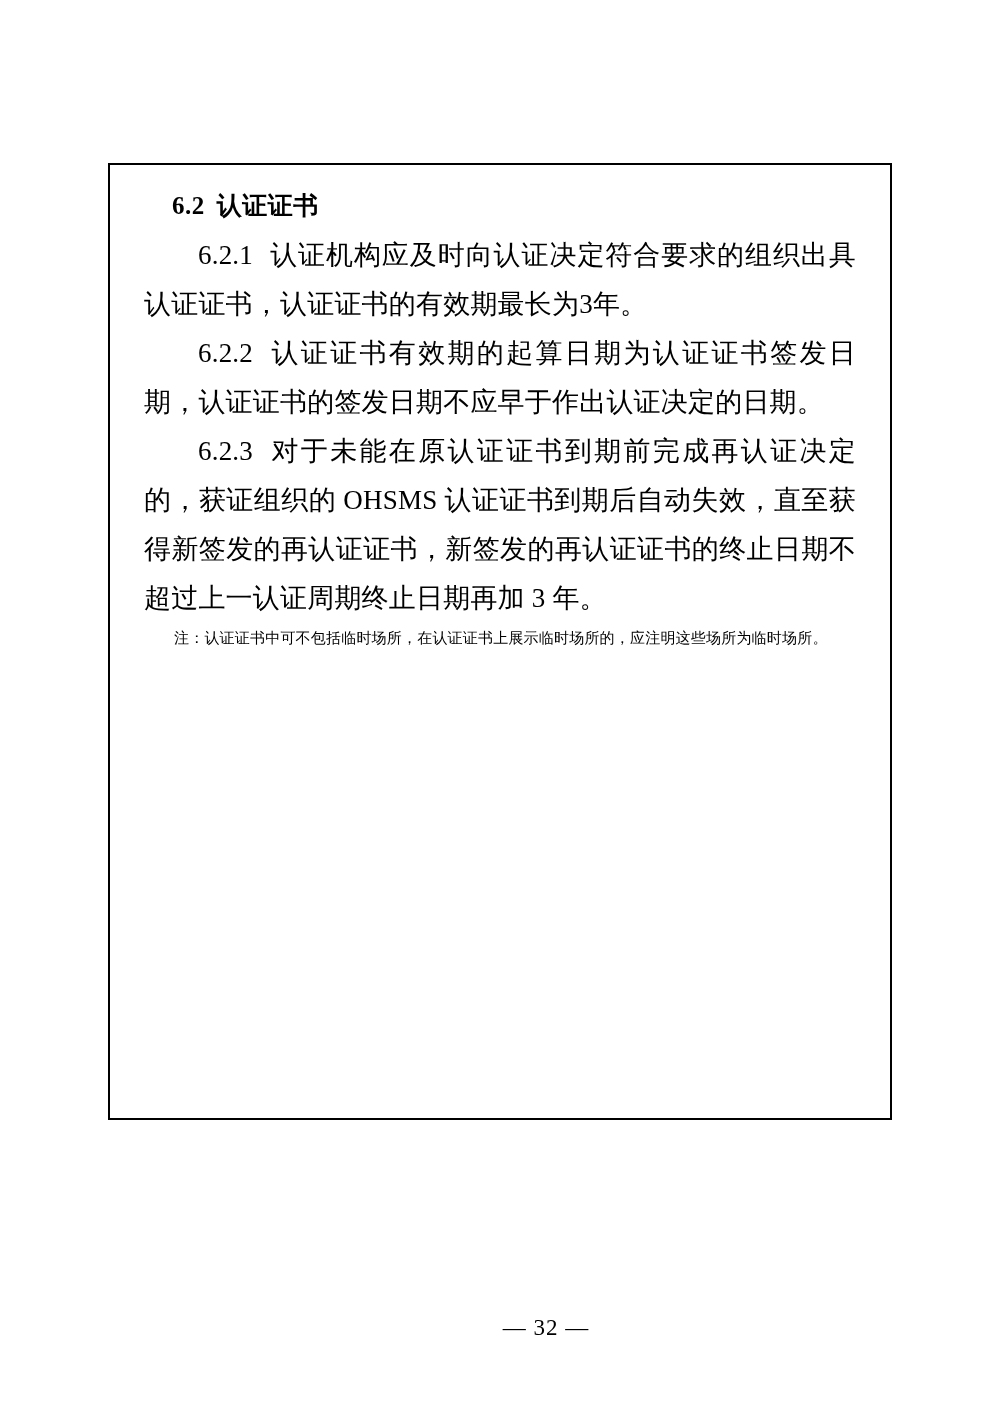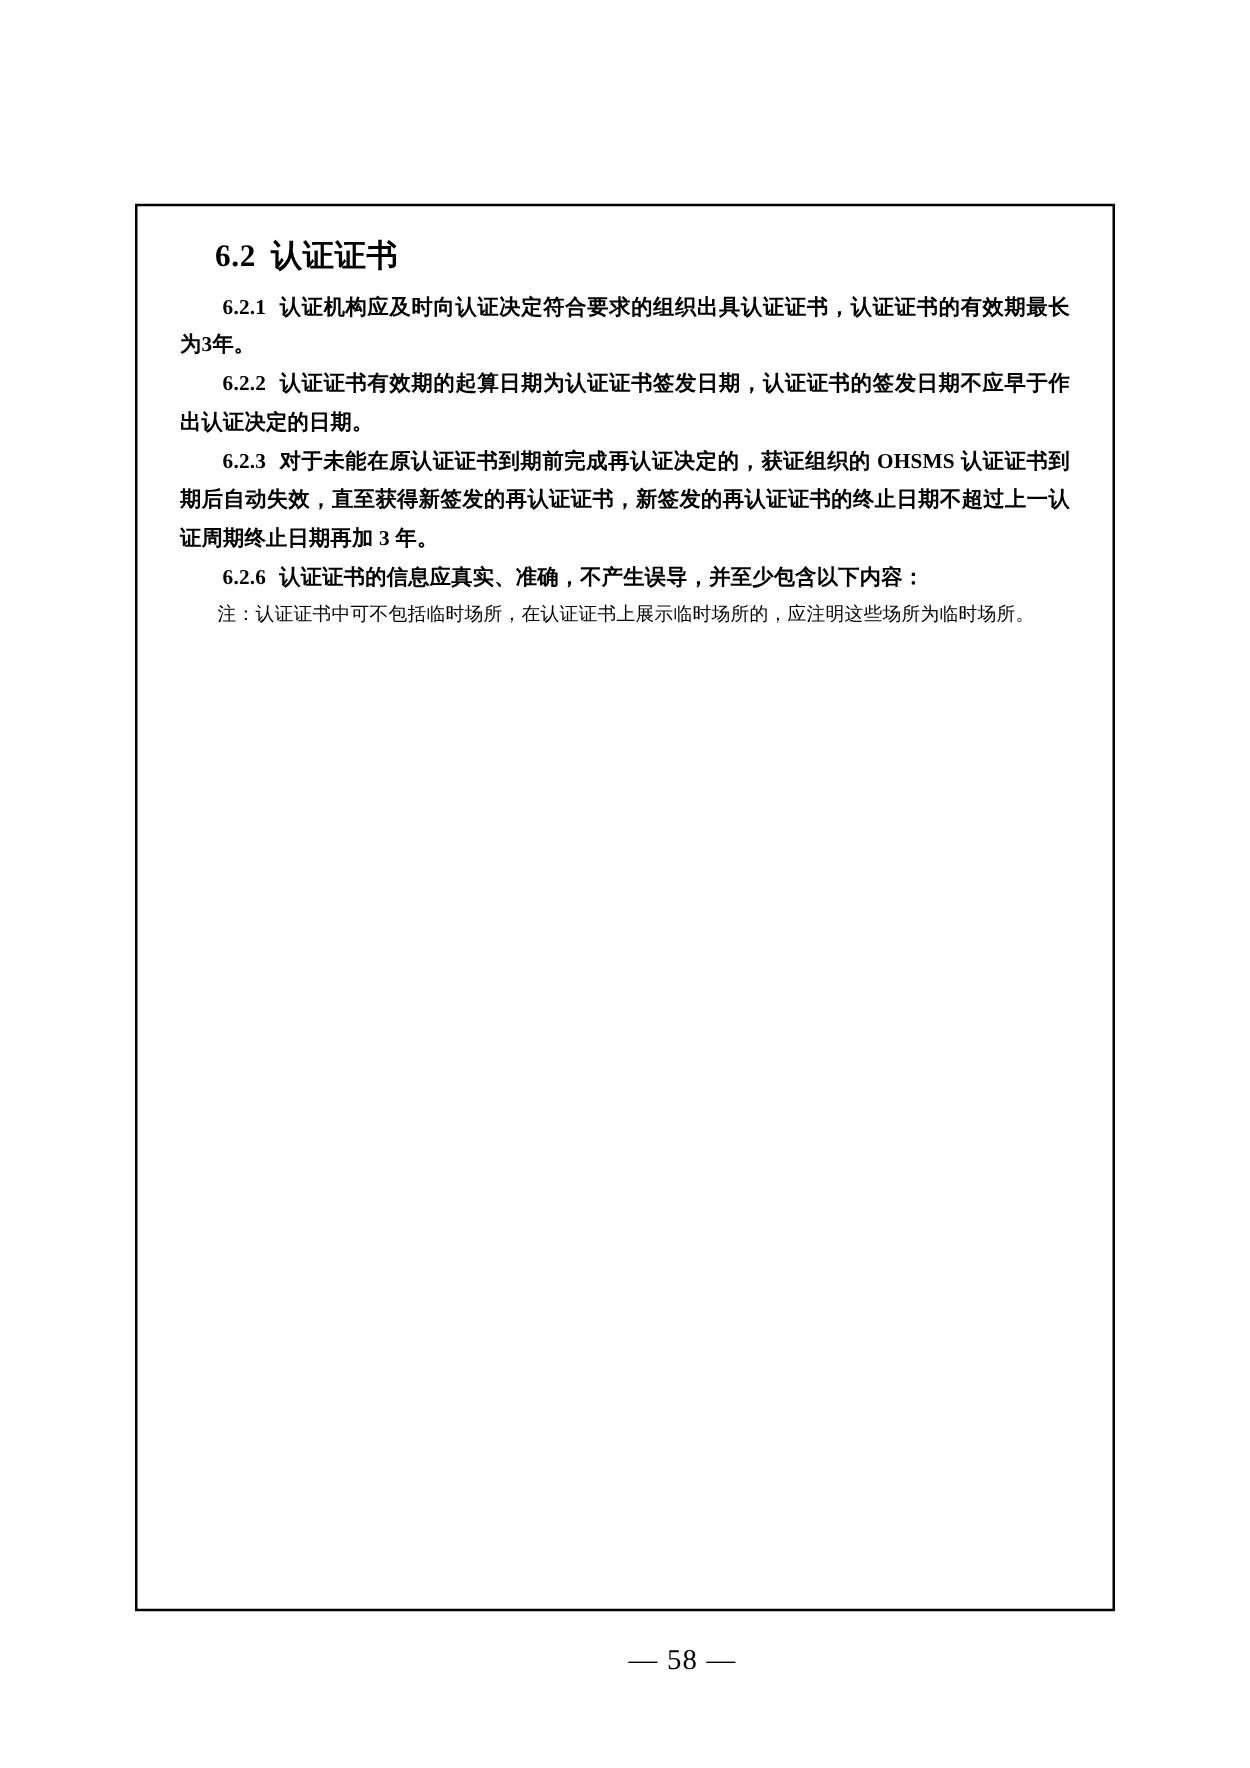--- a/index.html
+++ b/index.html
@@ -20,47 +20,46 @@
     top: 0;
     width: 1000px;
     height: 1414px;
     background: #ffffff;
   }
   .text-frame {
     position: absolute;
     left: 108px;
     top: 163px;
     width: 784px;
-    height: 1126px;
+    height: 957px;
     border: 2px solid #000000;
     box-sizing: border-box;
     overflow: hidden;
   }
   .frame-inner {
     padding: 22px 34px 0 34px;
   }
   .section-title {
     font-size: 25px;
     font-weight: bold;
     letter-spacing: 0.5px;
     line-height: 1.5;
     margin: 0 0 6px 28px;
   }
   .section-title .num {
     margin-right: 12px;
   }
   p.para {
-    font-size: 17px;
+    font-size: 27px;
     line-height: 1.82;
     margin: 0;
     text-align: justify;
     text-justify: inter-ideograph;
     text-indent: 2em;
     letter-spacing: 0.2px;
-    font-weight: bold;
   }
   p.para .clause {
     margin-right: 0.35em;
   }
   p.note {
     font-size: 15px;
     line-height: 1.6;
     margin: 2px 0 2px 0;
     text-align: justify;
     text-justify: inter-ideograph;
@@ -103,29 +102,25 @@
         <span>认证证书有效期的起算日期为认证证书签发日期，认证证书的签发日期不应早于作出认证决定的日期。</span>
       </p>
 
       <p class="para">
         <span class="clause">6.2.3</span>
         <span>对于未能在原认证证书到期前完成再认证决定的，获证组织的 OHSMS 认证证书到期后自动失效，直至获得新签发的再认证证书，新签发的再认证证书的终止日期不超过上一认证周期终止日期再加 3 年。</span>
       </p>
 
 
 
-      <p class="para">
-        <span class="clause">6.2.6</span>
-        <span>认证证书的信息应真实、准确，不产生误导，并至少包含以下内容：</span>
-      </p>
 
 
       <p class="note">注：认证证书中可不包括临时场所，在认证证书上展示临时场所的，应注明这些场所为临时场所。</p>
 
 
     </div>
   </div>
 
   <div class="page-number">
-    <span class="pn-inner">— 58 —</span>
+    <span class="pn-inner">— 32 —</span>
   </div>
 
 </div>
 
 </body></html>

